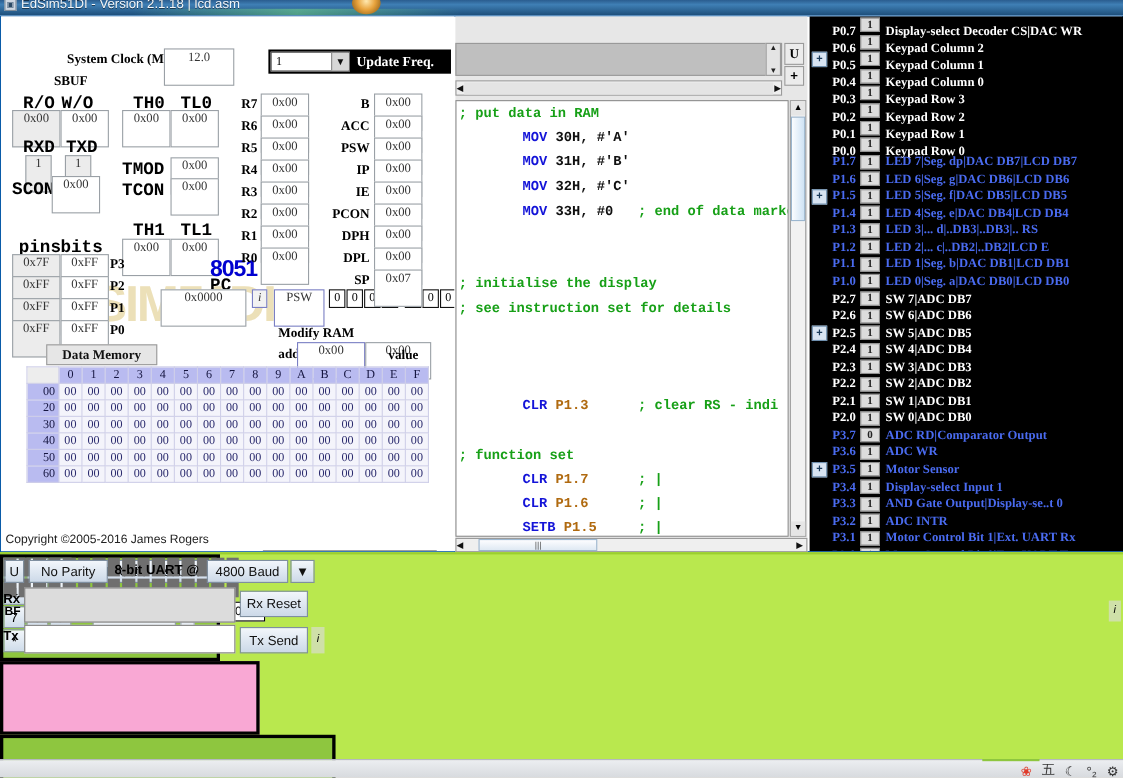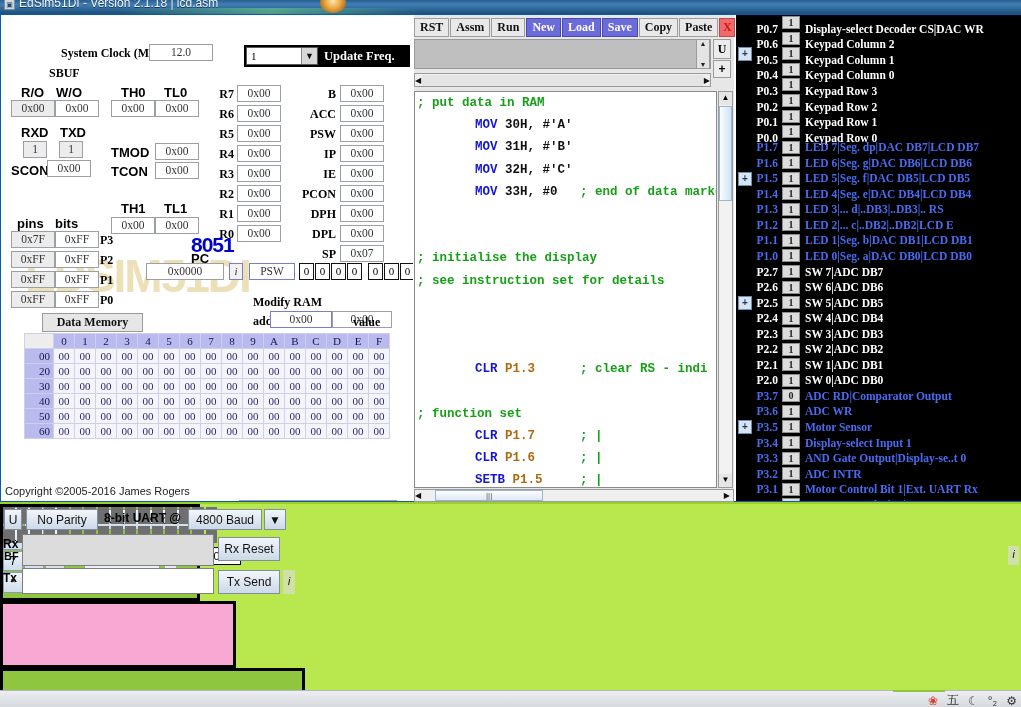--- a/index.html
+++ b/index.html
@@ -41,21 +41,21 @@
     position:absolute; left:0; top:14px; width:1021px; height:488px;
     background:#ffffff; border:1px solid #0a5ba8;
   }
   
   #regpane{
     position:absolute; left:0; top:0; width:412px; height:486px;
     background:#fff; overflow:hidden;
   }
   .lbl{ font-family:"Liberation Serif", serif; font-weight:bold; font-size:12px; color:#000; }
   .fld{
-    border:1px solid #9aa0a6; background:#fff; height:17px; line-height:15px;
+    border:1px solid #9aa0a6; background:#fff; height:34px; line-height:15px;
     font-family:"Liberation Serif", serif; font-size:11.5px; text-align:center; color:#333;
   }
   .fld.ro{ background:#ececec; }
   .abs{ position:absolute; }
 
   #sysclk-label{ left:60px; top:31px; }
   #sysclk-field{ left:148px; top:29px; width:64px; }
   #updbox{
     left:243px; top:30px; width:166px; height:22px; background:#000;
     display:flex; align-items:center;
@@ -64,21 +64,21 @@
     width:72px; height:18px; margin-left:2px; background:#fff; border:1px solid #555;
     display:flex; align-items:center; justify-content:space-between;
     font-family:"Liberation Serif",serif; font-size:11px; color:#000;
   }
   #updsel .v{ padding-left:4px; }
   #updsel .arrow{ width:16px; text-align:center; font-size:9px; color:#111; background:#d7d7d7;
      border-left:1px solid #888; height:16px; line-height:16px;}
   #updlabel{ color:#fff; font-family:"Liberation Serif",serif; font-weight:bold; font-size:12.5px; margin-left:6px;}
 
   #sbuf-label{ left:48px; top:51px; }
-  .colhdr{ font-family:Liberation Sans, sans-serif;font-weight:bold;font-size:13px;}
+  .colhdr{ font-family:Liberation Mono, monospace;font-weight:bold;font-size:16px;}
 
   
   #g-ro{ left:20px; top:70px;} #g-wo{ left:55px; top:70px;}
   #f-ro{ left:10px; top:85px; width:44px;} #f-wo{ left:54px; top:85px; width:44px;}
   #g-rxd{ left:20px; top:110px;} #g-txd{ left:59px; top:110px;}
   #f-rxd{ left:22px; top:126px; width:24px;} #f-txd{ left:58px; top:126px; width:24px;}
   #g-scon{ left:10px; top:148px;} #f-scon{ left:46px; top:145px; width:44px;}
 
   #g-pins{ left:16px; top:201px;} #g-bits{ left:54px; top:201px;}
   .pname{ position:absolute; font-family:"Liberation Serif",serif;font-weight:bold;font-size:12px;}
@@ -537,31 +537,20 @@
             <td>00</td>
           </tr>
         </tbody>
       </table>
 
     <div id="copyright">Copyright ©2005-2016 James Rogers</div>
     <div id="btn-rmbp">Remove All Breakpoints</div>
   </div>
 
   <div id="codepane">
-    <div id="toolbar">
-        <div class="tbtn">RST</div>
-        <div class="tbtn">Assm</div>
-        <div class="tbtn">Run</div>
-        <div class="tbtn blue">New</div>
-        <div class="tbtn blue">Load</div>
-        <div class="tbtn blue">Save</div>
-        <div class="tbtn">Copy</div>
-        <div class="tbtn">Paste</div>
-        <div class="tbtn red">X</div>
-      </div>
     <div id="msgbar"></div>
     <div id="msgbar-scroll">
       <span>▲</span>
       <span>▼</span>
     </div>
     <div id="hscroll">
       <span>◀</span>
       <span class="thumb"></span>
       <span>▶</span>
     </div>

